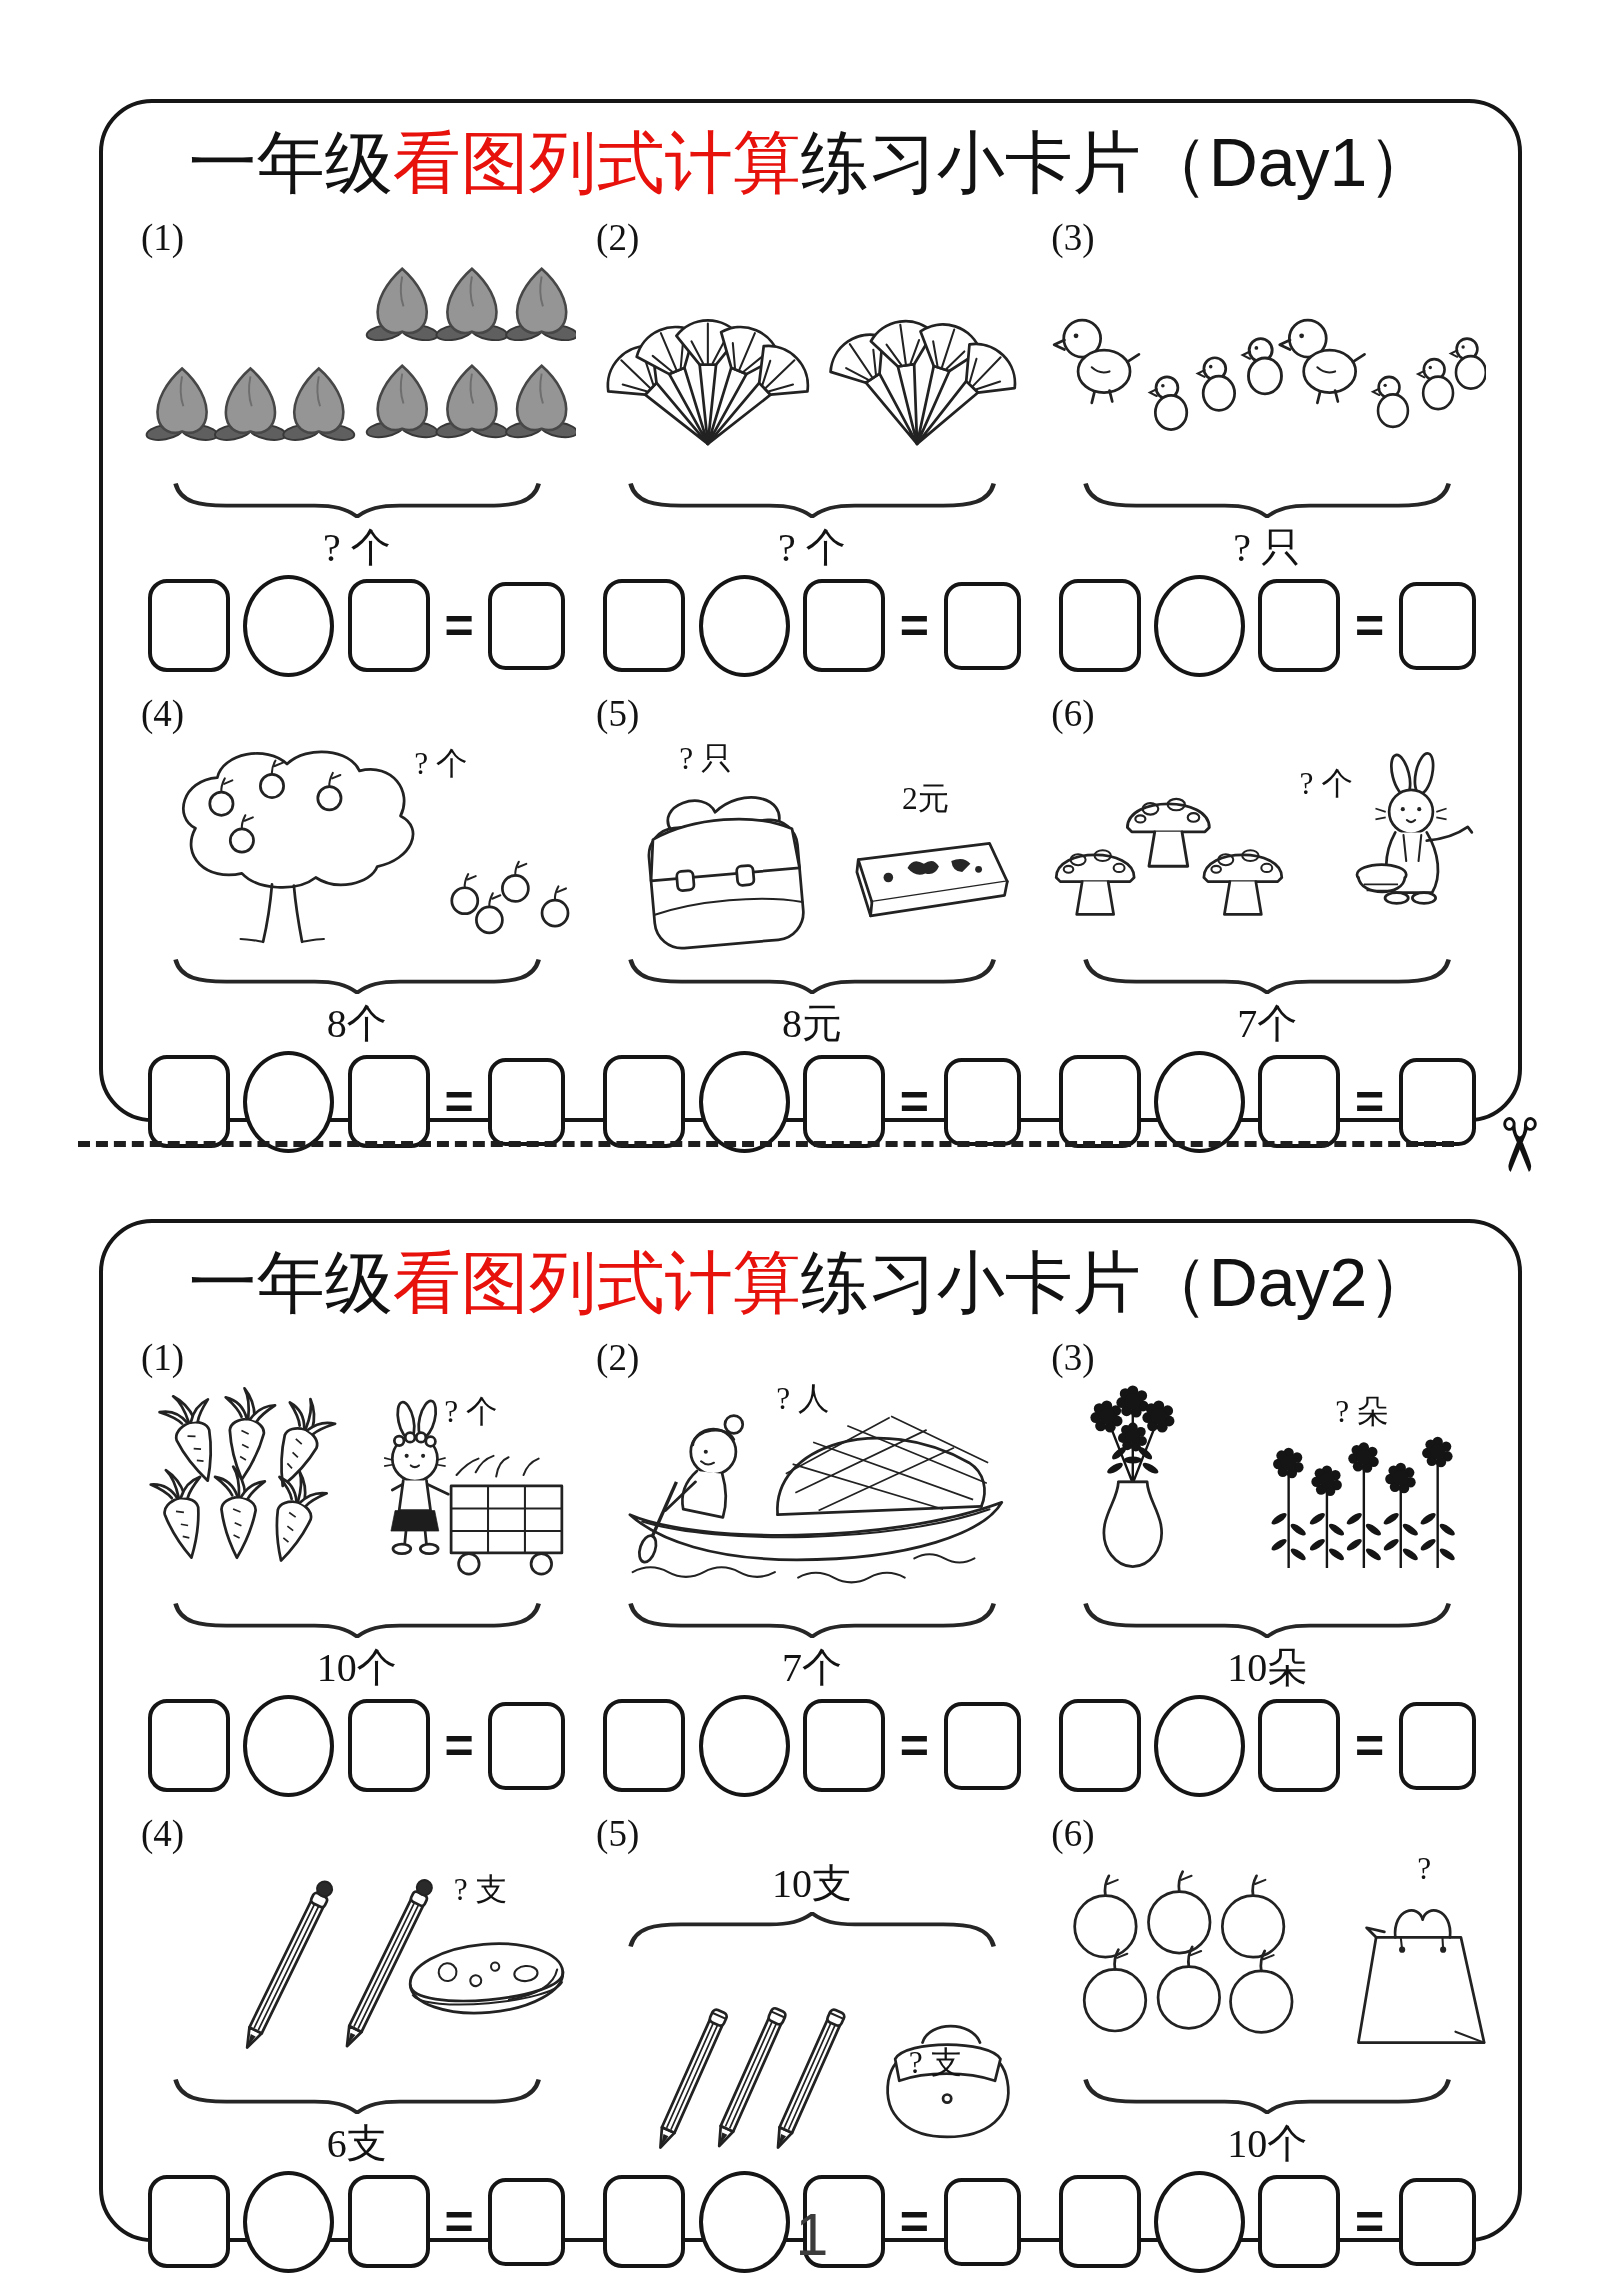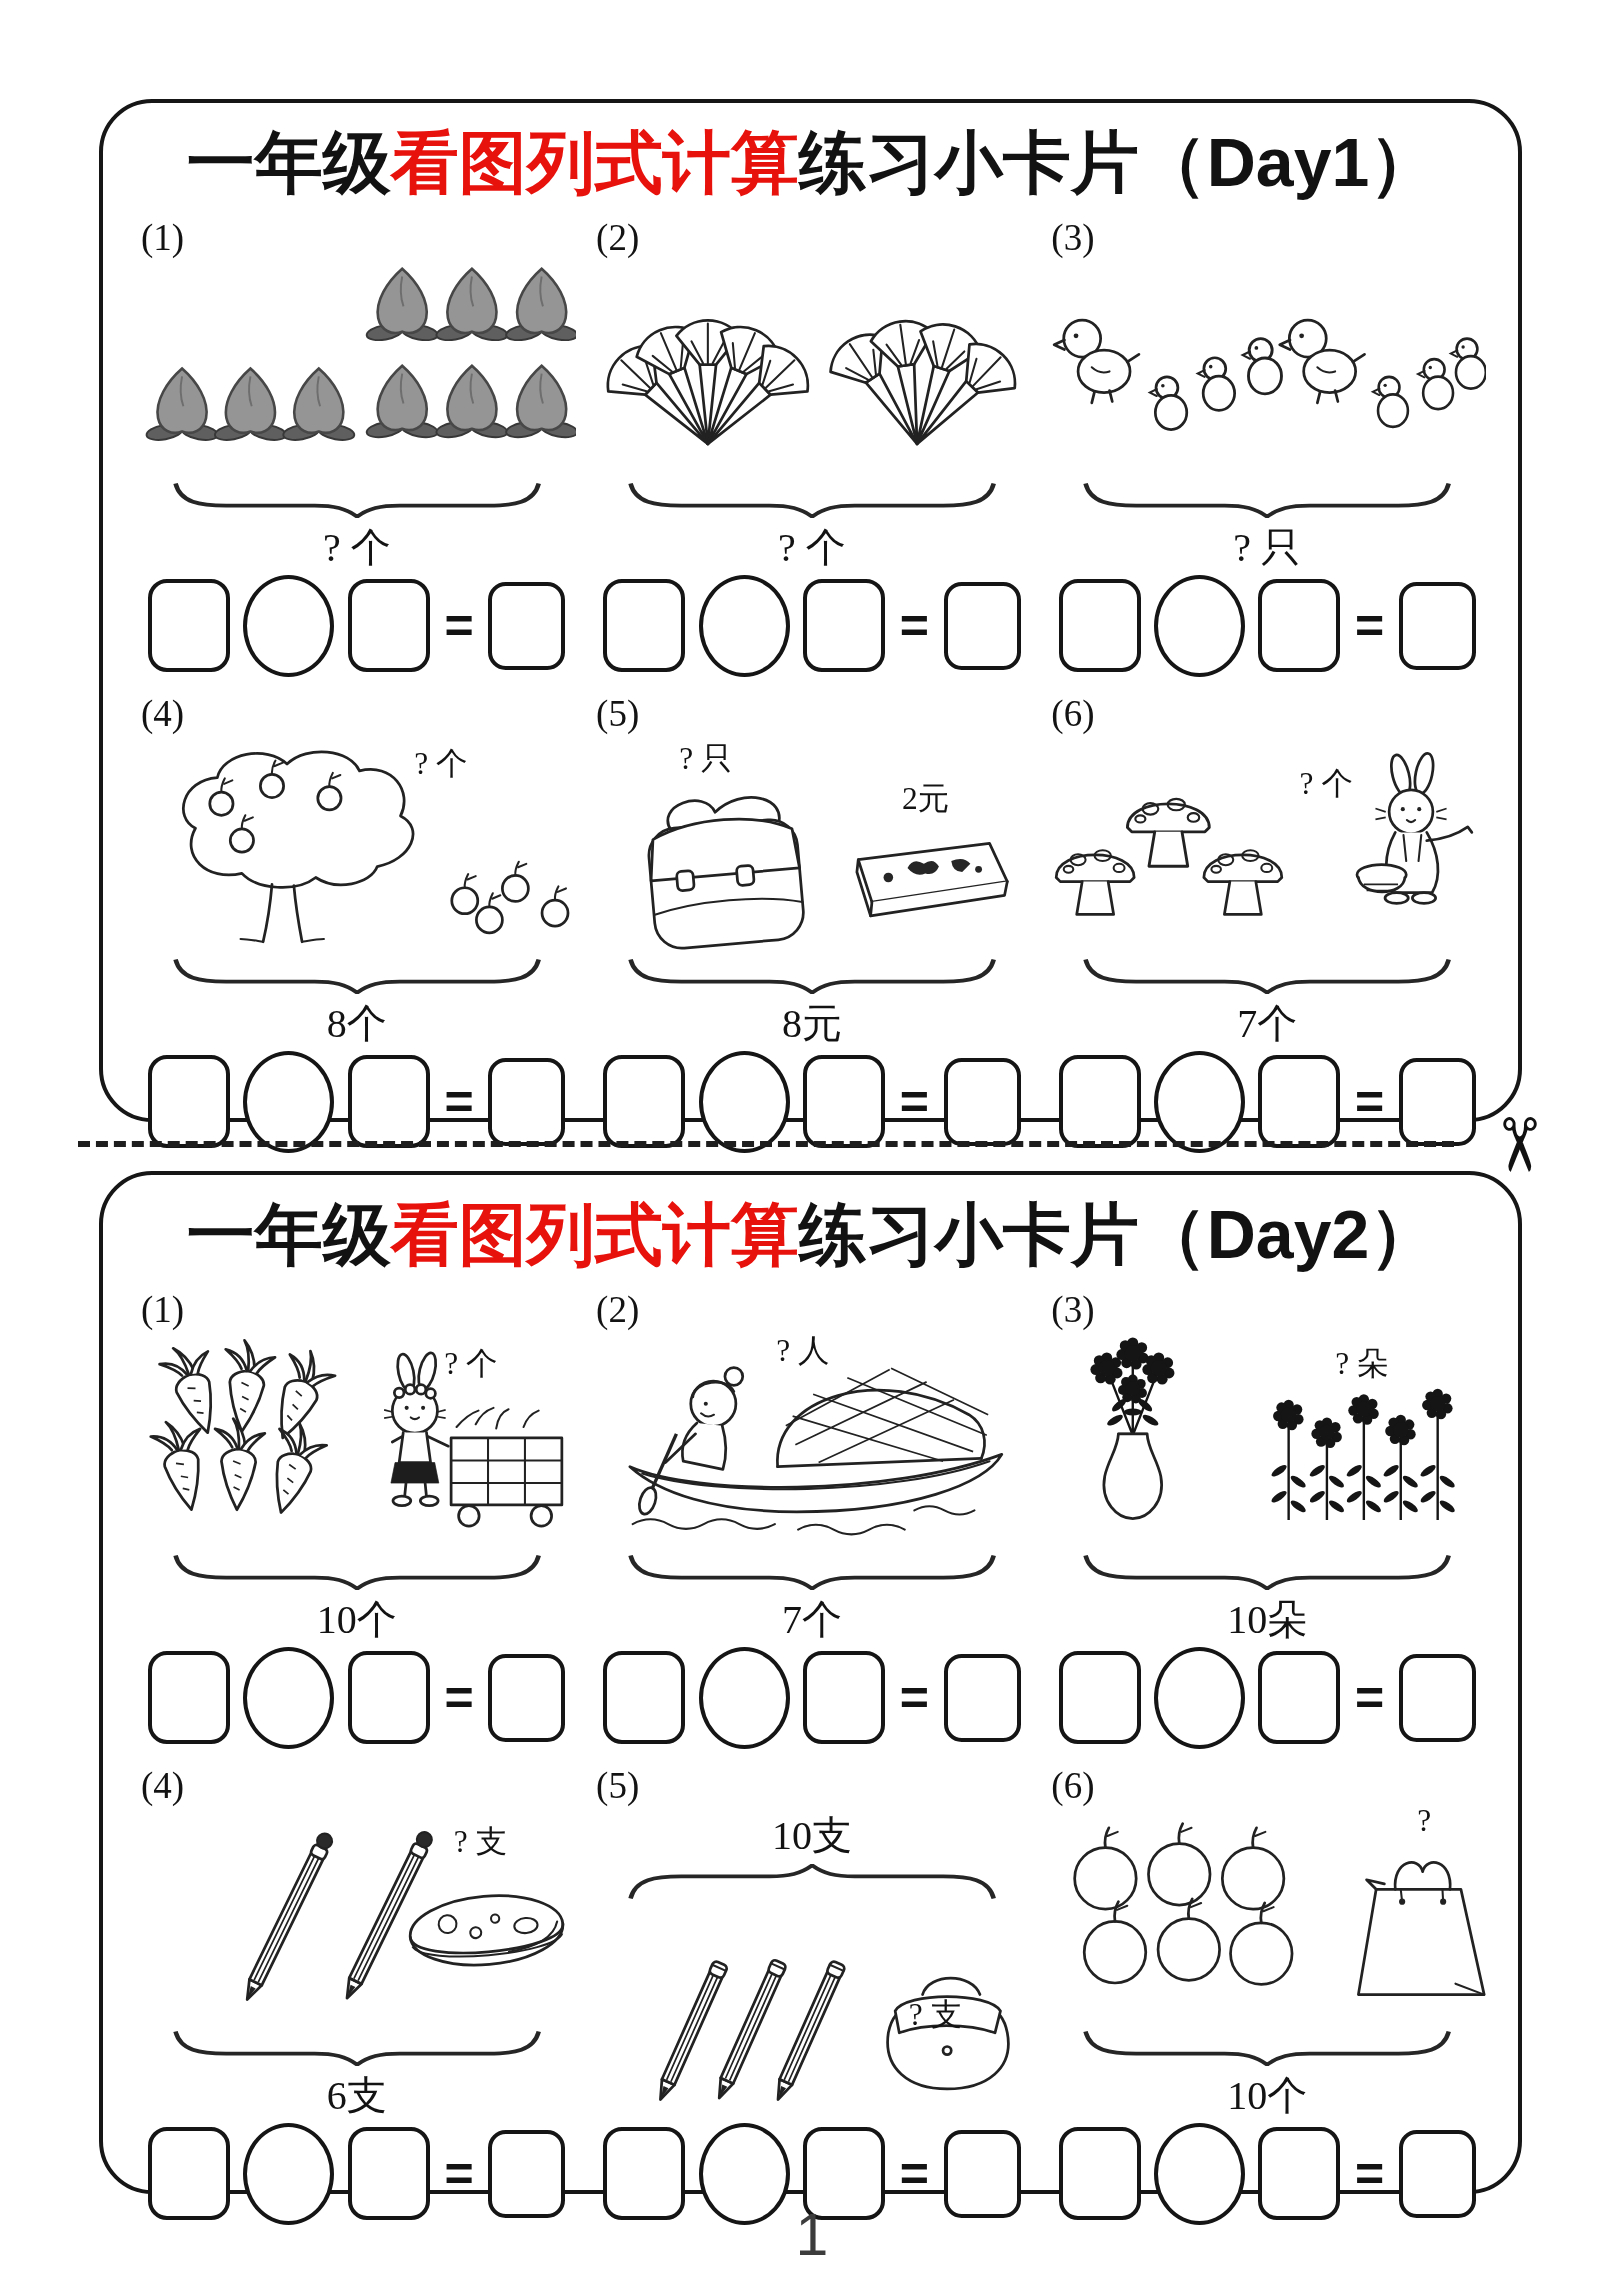--- a/index.html
+++ b/index.html
@@ -1,23 +1,23 @@
 <!DOCTYPE html>
 <html style="font-size:11.8px"><head>
 <meta charset="utf-8">
 <style>
   html,body{margin:0;padding:0;background:#fff;}
   .page{position:relative;width:1624px;height:2295px;background:#fff;overflow:hidden;
         font-family:"Liberation Serif",serif;color:#131313;}
   .card{position:absolute;left:99px;width:1423px;height:1023px;border:4.4px solid #161616;
         border-radius:53px;background:#fff;box-sizing:border-box;padding:10.3px 32px 0 35px;}
   #card-day1{top:99px;}
-  #card-day2{top:1171px;}
+  #card-day2{top:1219px;}
   .card-title{margin:10.3px 0 0;text-align:center;font-family:"Liberation Sans",sans-serif;
-        font-weight:bold;font-size:68px;line-height:1.12;letter-spacing:0;color:#121212;white-space:nowrap;}
+        font-weight:normal;font-size:68px;line-height:1.12;letter-spacing:0;color:#121212;white-space:nowrap;}
   .card-title .t-red{color:#e8120d;}
   .problems{display:grid;grid-template-columns:1fr 1fr 1fr;column-gap:17.7px;row-gap:5.9px;margin-top:13.3px;}
   .problem{display:flex;flex-direction:column;align-items:center;min-height:449px;}
   .p-label{align-self:flex-start;font-size:37px;margin:2.9px 0 0 2.9px;}
   .p-illo{position:relative;width:100%;height:218px;}
   .illo-svg{width:100%;height:100%;display:block;}
   .illo-svg text{font-size:46px;font-family:"Liberation Serif",serif;fill:#131313;}
   .bracket-wrap{width:86%;height:40px;margin-top:1.5px;}
   .bracket{width:100%;height:100%;}
   .bracket.flip{transform:scaleY(-1);}

